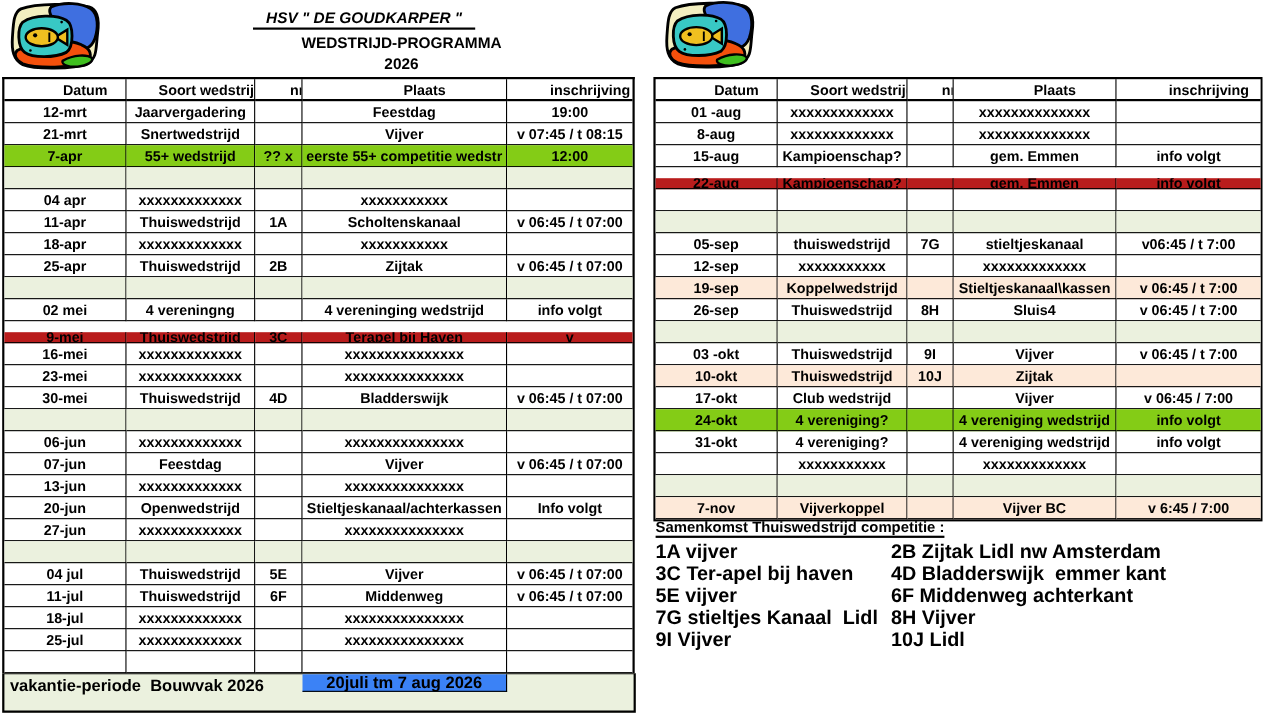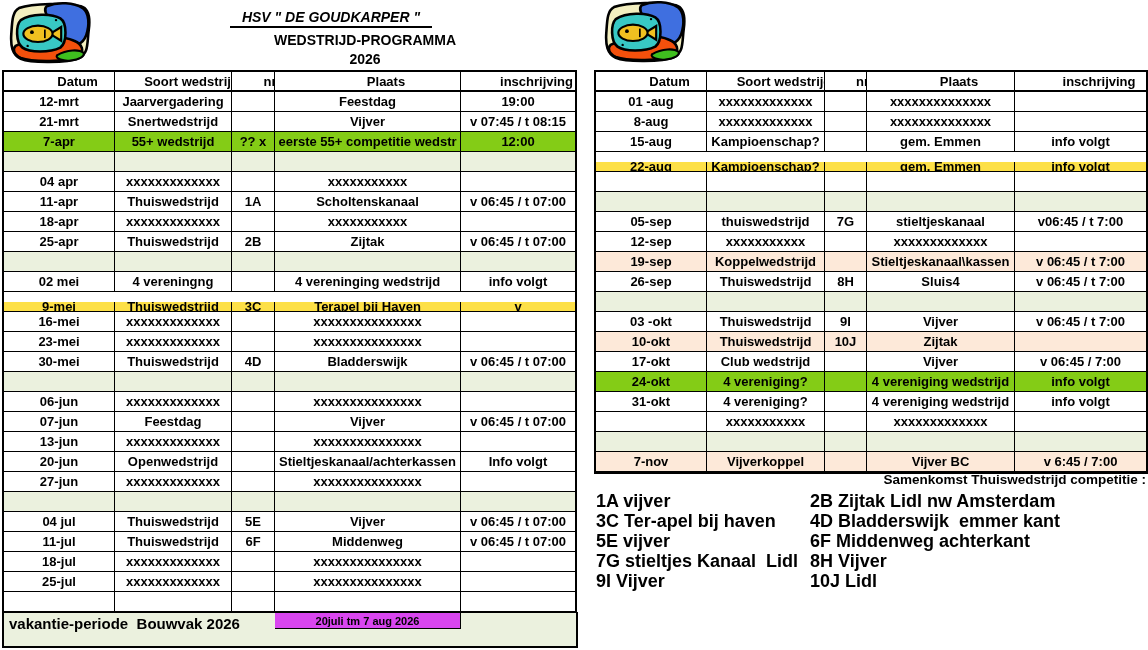--- a/index.html
+++ b/index.html
@@ -19,37 +19,37 @@
               grid-auto-rows:20px;border-bottom:none;}
   #table-right{left:594px;top:70px;grid-template-columns:111px 118px 42px 148px 131px;
                grid-auto-rows:20px;}
   .cell{box-sizing:border-box;border-right:1.5px solid #000;border-bottom:1.5px solid #000;
         display:flex;align-items:center;justify-content:center;
         font-size:13px;white-space:pre;overflow:hidden;}
   .cell.c4{border-right:none;}
   .hcell{border-bottom:2.5px solid #000;padding-left:37px;}
   .bg-green{background:#EBF1DE;}
   .bg-blue{background:#84cc16;}
-  .bg-lavender{background:#fde047;margin-top:10px;}
+  .bg-lavender{background:#b91c1c;margin-top:10px;}
   .bg-peach{background:#FDE9D9;}
 
   
   #vakantie{position:absolute;left:2px;top:612px;width:576px;height:36px;
             box-sizing:border-box;background:#EBF1DE;
             border:2.5px solid #000;border-top:1.5px solid #000;}
   #vakantie .vlabel{position:absolute;left:5px;top:2px;font-size:15px;white-space:pre;}
   #vakantie .vperiod{position:absolute;left:271px;top:0;width:186px;height:16px;
-            box-sizing:border-box;background:#d946ef;border-right:1.5px solid #000;
+            box-sizing:border-box;background:#3b82f6;border-right:1.5px solid #000;
             border-bottom:1.5px solid #000;display:flex;align-items:center;
-            justify-content:center;font-size:11px;white-space:pre;}
+            justify-content:center;font-size:15px;white-space:pre;}
 
   
   #legend{position:absolute;left:596px;top:472px;width:550px;}
-  #legend .ltitle{font-size:13.5px;
-                  text-decoration-thickness:2px;text-underline-offset:3px;text-align:right;}
+  #legend .ltitle{font-size:13.5px;text-decoration:underline;
+                  text-decoration-thickness:2px;text-underline-offset:3px;}
   #legend .lgrid{margin-top:4px;display:grid;grid-template-columns:214px 330px;
                  line-height:20px;font-size:18px;white-space:pre;}
 
   
   .logo{position:absolute;width:86px;height:64px;}
   #logo-left{left:7px;top:1px;}
   #logo-right{left:602px;top:0px;}
 </style>
 </head>
 <body>

